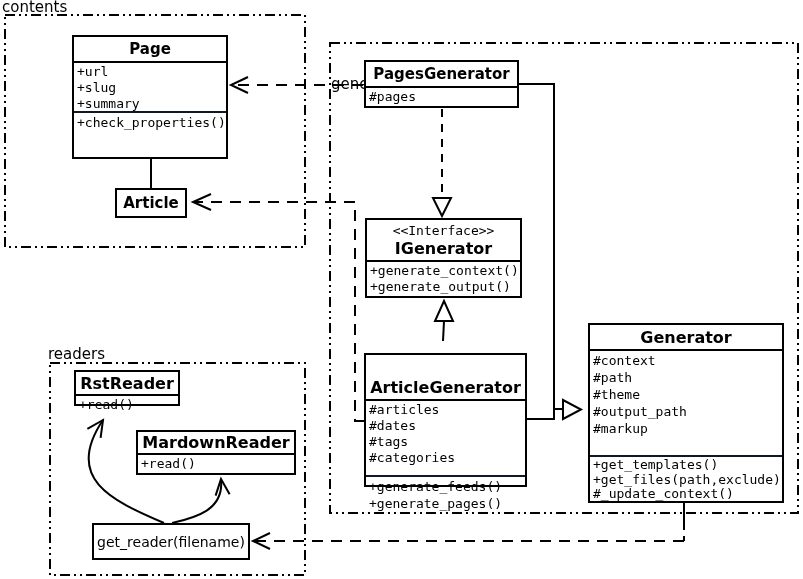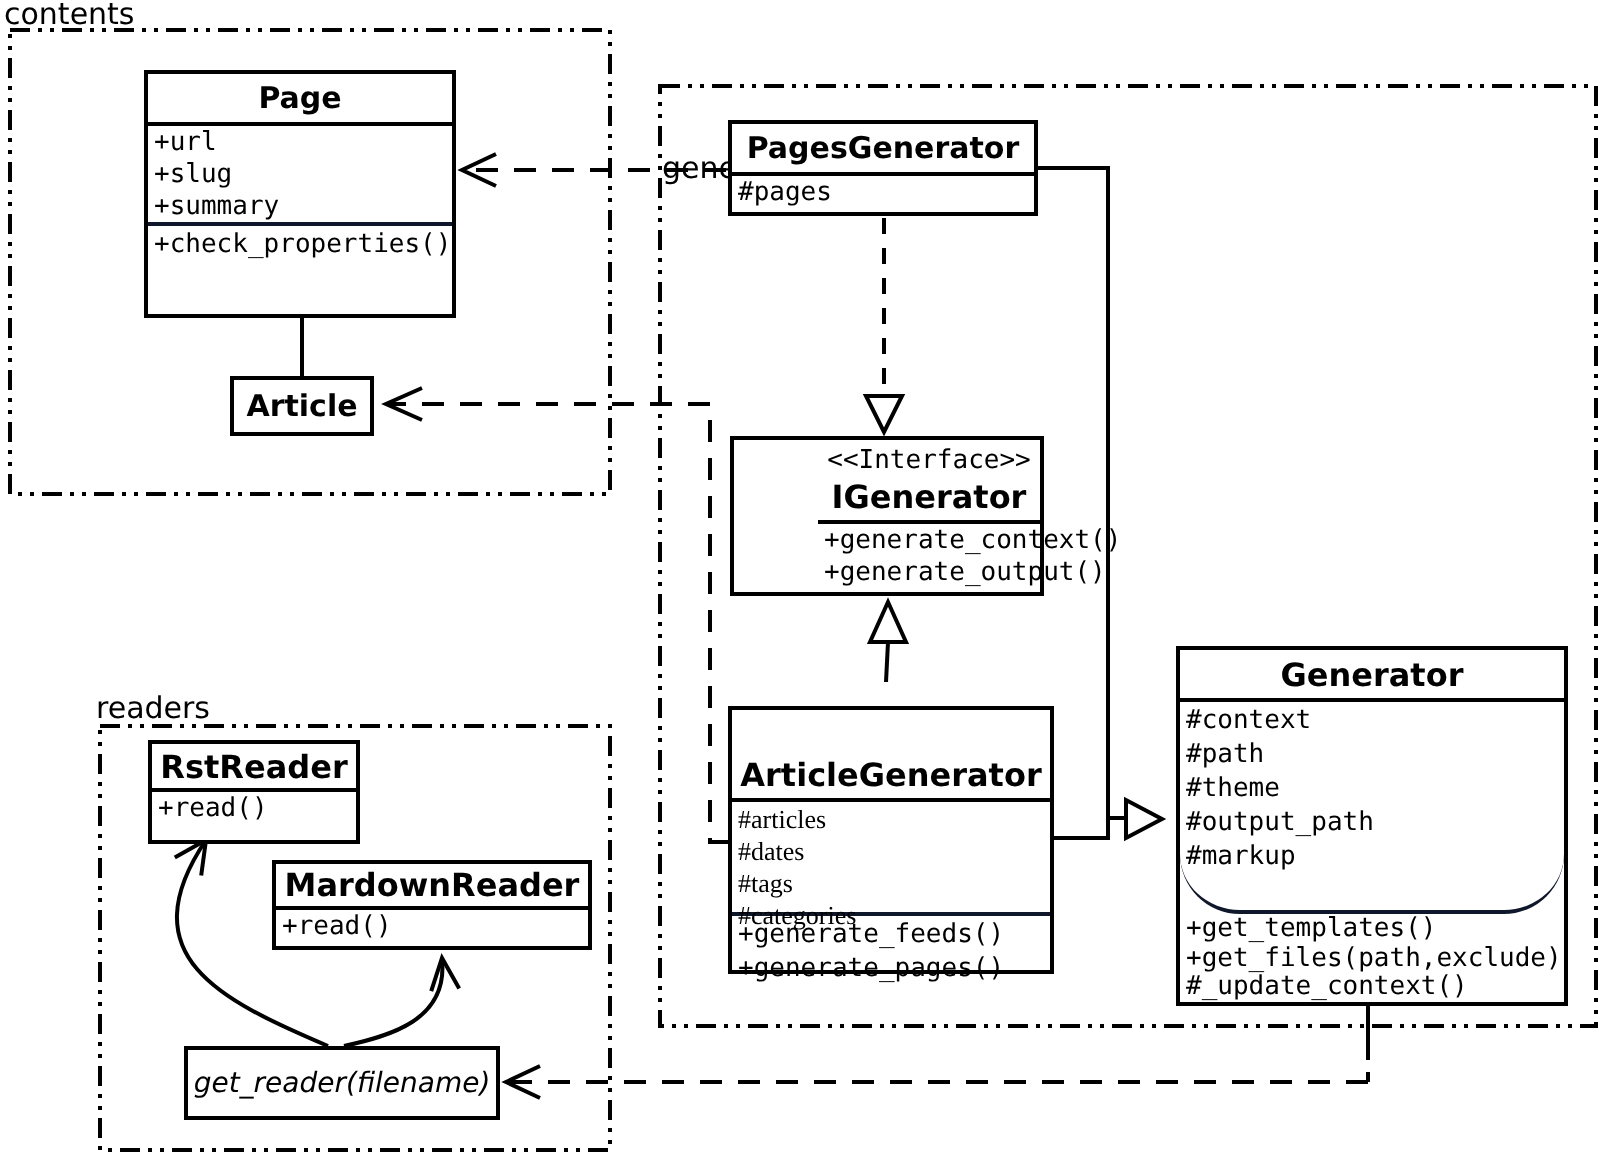--- a/index.html
+++ b/index.html
@@ -31,21 +31,21 @@
   .stereo{
     font-family:"DejaVu Sans Mono",monospace;font-size:13px;font-weight:normal;
     text-align:center;line-height:17px;
   }
   .hdr2{
     border-bottom:2px solid #000;box-sizing:border-box;text-align:center;
   }
   .hdr2 .big{font-weight:bold;font-size:16px;line-height:20px;}
   .plain-node{
     display:flex;align-items:center;justify-content:center;
-    font-size:14px;white-space:nowrap;font-style:italic;
+    font-size:14px;white-space:nowrap;
   }
 </style>
 </head>
 <body>
 
 <svg id="wires" viewBox="0 0 803 579">
 
   <rect x="5" y="15" width="300" height="232" fill="none" stroke="#000" stroke-width="2" stroke-dasharray="10 4 2 4 2 4"></rect>
   <rect x="330" y="43" width="468" height="470" fill="none" stroke="#000" stroke-width="2" stroke-dasharray="10 4 2 4 2 4"></rect>
   <rect x="50" y="363" width="255" height="212" fill="none" stroke="#000" stroke-width="2" stroke-dasharray="10 4 2 4 2 4"></rect>
@@ -119,62 +119,62 @@
   <div class="utitle no-sep" style="height:26px;border-radius:10px;">Article</div>
 </div>
 
 <div class="ubox" style="left:364px;top:60px;width:155px;height:48px;">
   <div class="utitle" style="height:26px;">PagesGenerator</div>
   <div class="ucomp" style="height:18px;line-height:15px;">
     <div class="member">#pages</div>
   </div>
 </div>
 
-<div class="ubox" style="left:365px;top:218px;width:157px;height:80px;padding-left:42px;">
+<div class="ubox" style="left:365px;top:218px;width:157px;height:80px;">
   <div class="hdr2" style="height:42px;padding-top:2px;">
     <div class="stereo">&lt;&lt;Interface&gt;&gt;</div>
     <div class="big">IGenerator</div>
   </div>
   <div class="ucomp" style="height:34px;line-height:16px;">
     <div class="member">+generate_context()</div>
     <div class="member">+generate_output()</div>
   </div>
 </div>
 
 <div class="ubox" style="left:364px;top:353px;width:163px;height:134px;">
   <div class="utitle" style="height:26px;font-size:16px;margin-top:20px;">ArticleGenerator</div>
-  <div class="ucomp sep" style="height:57px;line-height:16px;font-family:Liberation Serif, serif;">
+  <div class="ucomp sep" style="height:76px;line-height:16px;">
     <div class="member">#articles</div>
     <div class="member">#dates</div>
     <div class="member">#tags</div>
     <div class="member">#categories</div>
   </div>
   <div class="ucomp" style="height:37px;line-height:17px;">
     <div class="member">+generate_feeds()</div>
     <div class="member">+generate_pages()</div>
   </div>
 </div>
 
 <div class="ubox" style="left:588px;top:323px;width:196px;height:180px;">
   <div class="utitle" style="height:26px;font-size:16px;">Generator</div>
-  <div class="ucomp sep" style="height:106px;line-height:17px;border-radius:30px;">
+  <div class="ucomp sep" style="height:106px;line-height:17px;">
     <div class="member">#context</div>
     <div class="member">#path</div>
     <div class="member">#theme</div>
     <div class="member">#output_path</div>
     <div class="member">#markup</div>
   </div>
   <div class="ucomp" style="height:44px;line-height:14.5px;">
     <div class="member">+get_templates()</div>
     <div class="member">+get_files(path,exclude)</div>
     <div class="member">#_update_context()</div>
   </div>
 </div>
 
-<div class="ubox" style="left:74px;top:370px;width:106px;height:52px;">
+<div class="ubox" style="left:74px;top:370px;width:106px;height:36px;">
   <div class="utitle" style="height:24px;font-size:16px;">RstReader</div>
   <div class="ucomp" style="height:19px;line-height:16px;">
     <div class="member">+read()</div>
   </div>
 </div>
 
 <div class="ubox" style="left:136px;top:430px;width:160px;height:45px;">
   <div class="utitle" style="height:23px;font-size:16px;">MardownReader</div>
   <div class="ucomp" style="height:18px;line-height:15px;">
     <div class="member">+read()</div>

